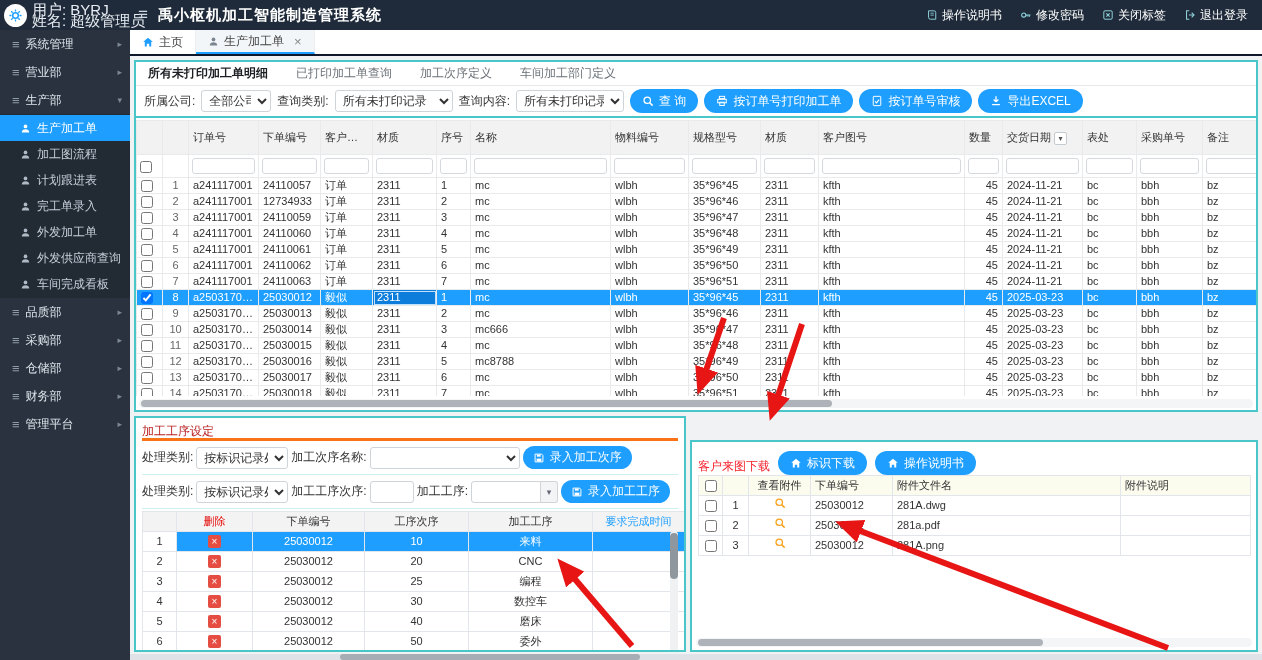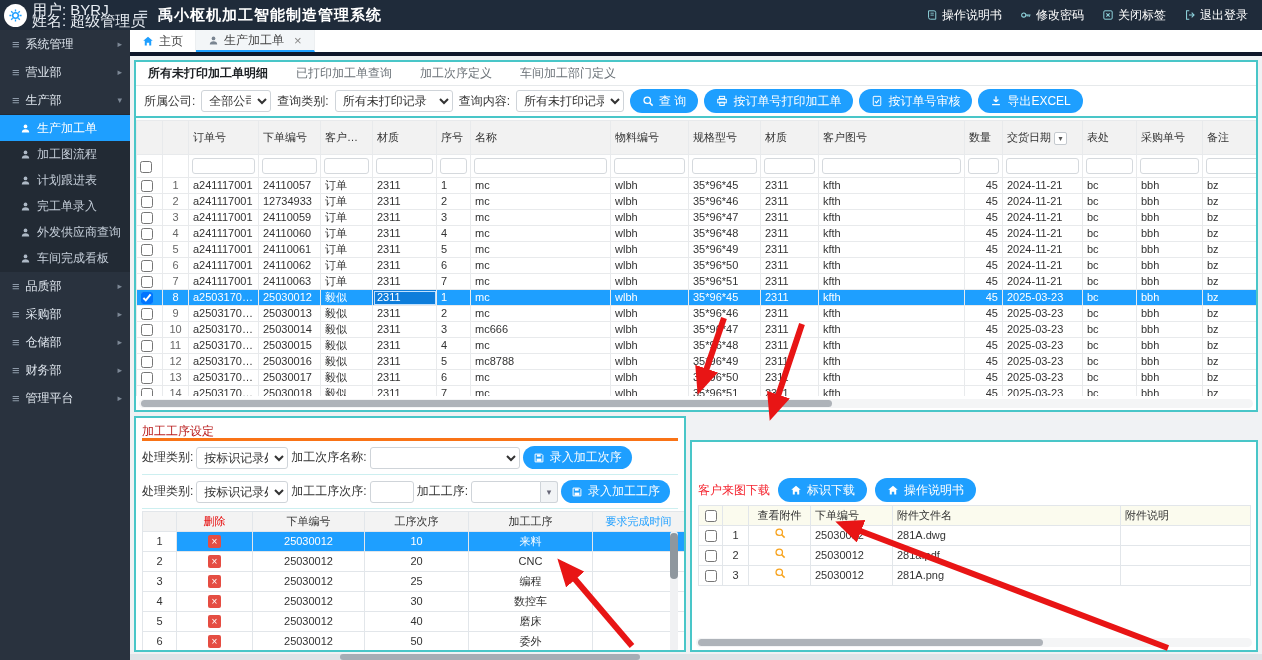--- a/index.html
+++ b/index.html
@@ -24,21 +24,21 @@
   .si-icon{color:#8e9aa8;font-size:13px;}
   .si-arrow{margin-left:auto;font-size:9px;color:#7d8896;}
   .side-sub{background:#222a34;padding:1px 0;}
   .side-sub-item{height:26px;display:flex;align-items:center;gap:6px;padding-left:20px;color:#c6cfda;cursor:pointer;}
   .side-sub-item .uic{display:flex;color:#aeb9c6;}
   .side-sub-item.active{background:#1E9FFF;color:#fff;}
   .side-sub-item.active .uic{color:#fff;}
 
   
   .main{position:absolute;left:130px;top:30px;right:0;bottom:0;background:#f0f2f4;}
-  .tabbar{height:26px;background:#fff;border-bottom:4px solid #0f172a;display:flex;align-items:stretch;font-size:12px;}
+  .tabbar{height:26px;background:#fff;border-bottom:2px solid #0f172a;display:flex;align-items:stretch;font-size:12px;}
   .tab{display:flex;align-items:center;gap:5px;padding:0 12px;border-right:1px solid #eceff1;color:#444;cursor:pointer;}
   .tab.active{background:#f3f6f8;border-bottom:2px solid #1E9FFF;}
   .tab .ticon{display:flex;}
   .ticon.blue{color:#1E9FFF;}
   .ticon.gray{color:#7a8591;}
   .tclose{margin-left:5px;color:#888;font-size:13px;line-height:1;}
 
   .panel-top{position:absolute;left:4px;right:4px;top:30px;height:352px;background:#fff;border:2px solid #49c6c8;}
   .subtabs{height:24px;display:flex;align-items:center;gap:28px;padding:0 12px;border-bottom:1px solid #e6e9eb;}
   .subtab{color:#6b7278;cursor:pointer;white-space:nowrap;}
@@ -84,21 +84,21 @@
   .vtrack{position:absolute;right:0;top:20px;bottom:0;width:8px;background:#f0f1f3;border-radius:4px;}
   .vthumb{position:absolute;top:2px;left:0;width:8px;height:46px;background:#8f979e;border-radius:4px;}
 
   
   .panel-br{position:absolute;left:560px;right:4px;top:386px;bottom:8px;}
   .rp-tabs{height:24px;display:flex;align-items:flex-end;gap:2px;padding-left:2px;}
   .rp-tab{padding:3px 12px;cursor:pointer;font-size:12px;}
   .rp-tab.active{background:#fff;border:1px solid #c9ced2;border-bottom:none;color:#333;border-radius:2px 2px 0 0;}
   .rp-tab.inactive{color:#13a0a5;}
   .rp-body{position:absolute;left:0;right:0;top:24px;bottom:0;background:#fff;border:2px solid #49c6c8;padding:3px 6px;overflow:hidden;}
-  .rp-toolbar{display:flex;align-items:center;gap:8px;height:30px;white-space:nowrap;margin-top:30px;}
+  .rp-toolbar{display:flex;align-items:flex-end;gap:8px;height:30px;white-space:nowrap;}
   .rp-dl-label{color:#f5222d;}
   table.grid2.attach{width:552px;}
   .grid2.attach thead th{background:#fbfbee;}
   .grid2.attach td.l,.grid2.attach th.l{text-align:left;}
   .mag{display:inline-flex;color:#f7a21b;cursor:pointer;}
   .hscroll.rp{left:4px;right:4px;bottom:3px;}
   .hscroll.rp .thumb{width:62%;}
 
   
   .pagescroll{position:absolute;left:130px;right:0;bottom:0;height:6px;background:#dfe3e7;z-index:7;}
@@ -215,20 +215,29 @@
           <span class="ssl">计划跟进表</span>
         </div>
         <div class="side-sub-item">
           <span class="uic">
             <svg viewBox="0 0 16 16" width="11" height="11">
               <circle cx="8" cy="5" r="2.7" fill="currentColor"></circle>
               <path d="M2.6 13.8c0-3 2.4-4.7 5.4-4.7s5.4 1.7 5.4 4.7z" fill="currentColor"></path>
             </svg>
           </span>
           <span class="ssl">完工单录入</span>
+        </div>
+        <div class="side-sub-item">
+          <span class="uic">
+            <svg viewBox="0 0 16 16" width="11" height="11">
+              <circle cx="8" cy="5" r="2.7" fill="currentColor"></circle>
+              <path d="M2.6 13.8c0-3 2.4-4.7 5.4-4.7s5.4 1.7 5.4 4.7z" fill="currentColor"></path>
+            </svg>
+          </span>
+          <span class="ssl">外发加工单</span>
         </div>
         <div class="side-sub-item">
           <span class="uic">
             <svg viewBox="0 0 16 16" width="11" height="11">
               <circle cx="8" cy="5" r="2.7" fill="currentColor"></circle>
               <path d="M2.6 13.8c0-3 2.4-4.7 5.4-4.7s5.4 1.7 5.4 4.7z" fill="currentColor"></path>
             </svg>
           </span>
           <span class="ssl">外发供应商查询</span>
         </div>

